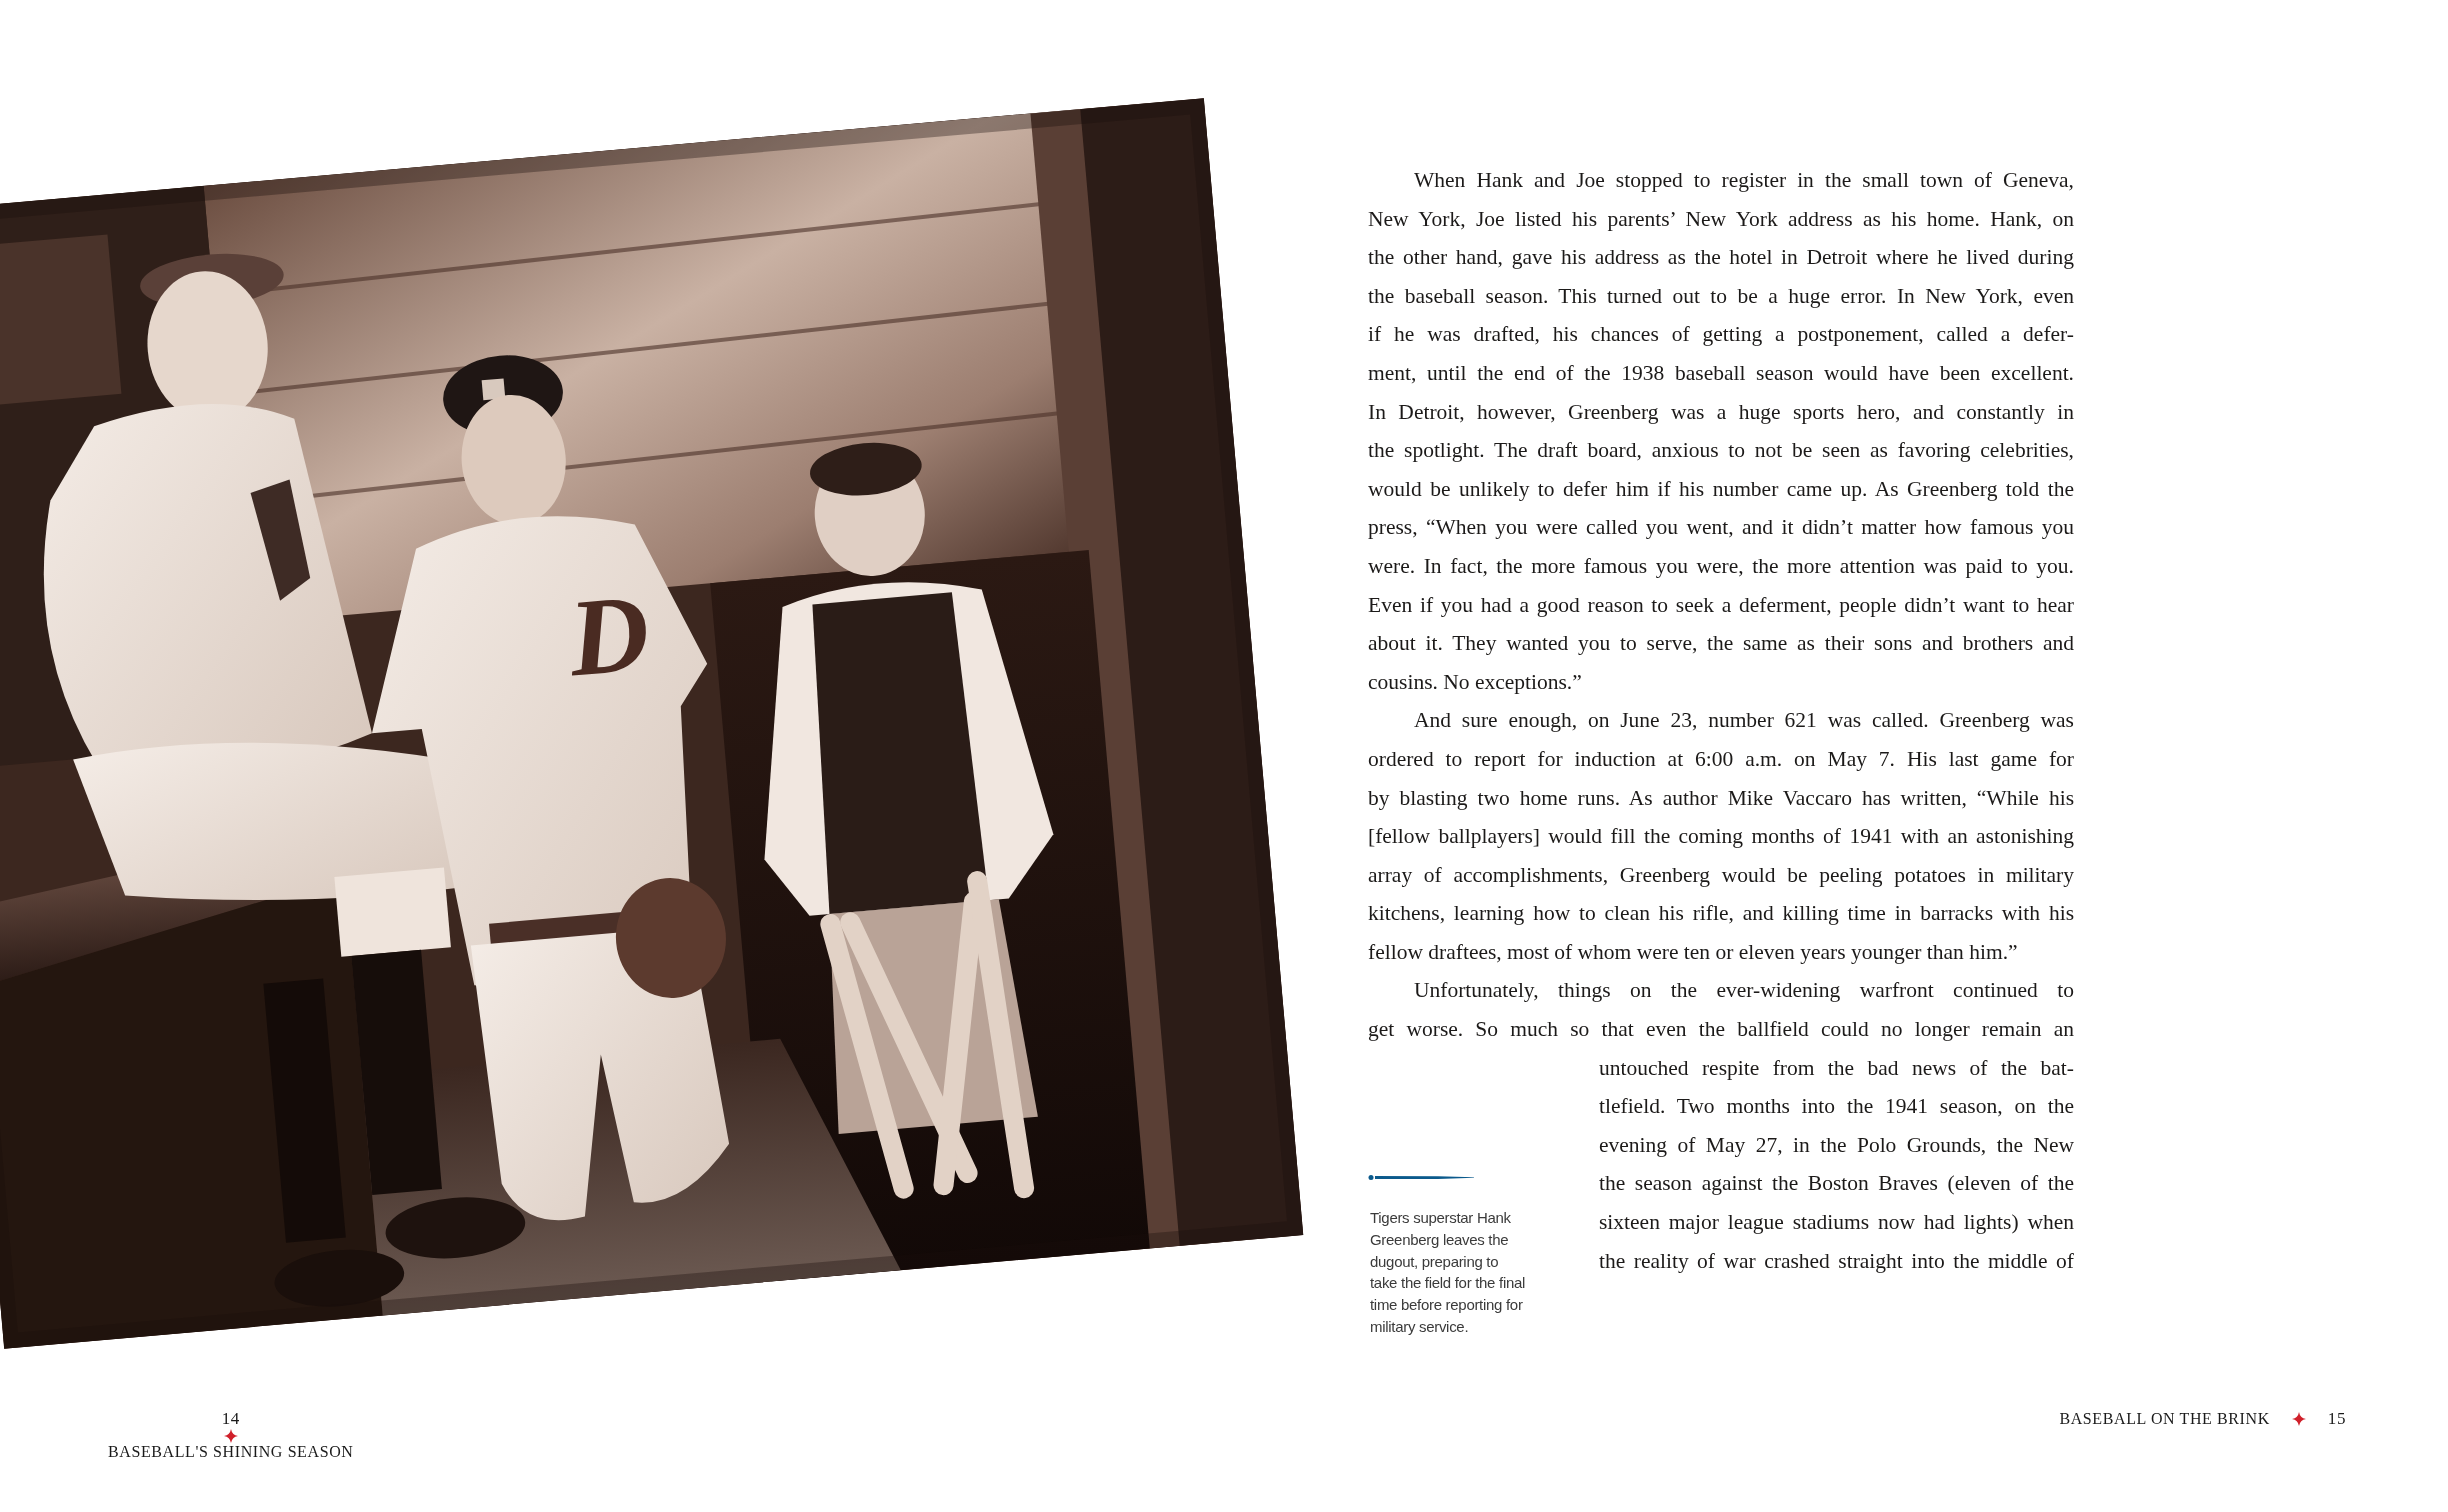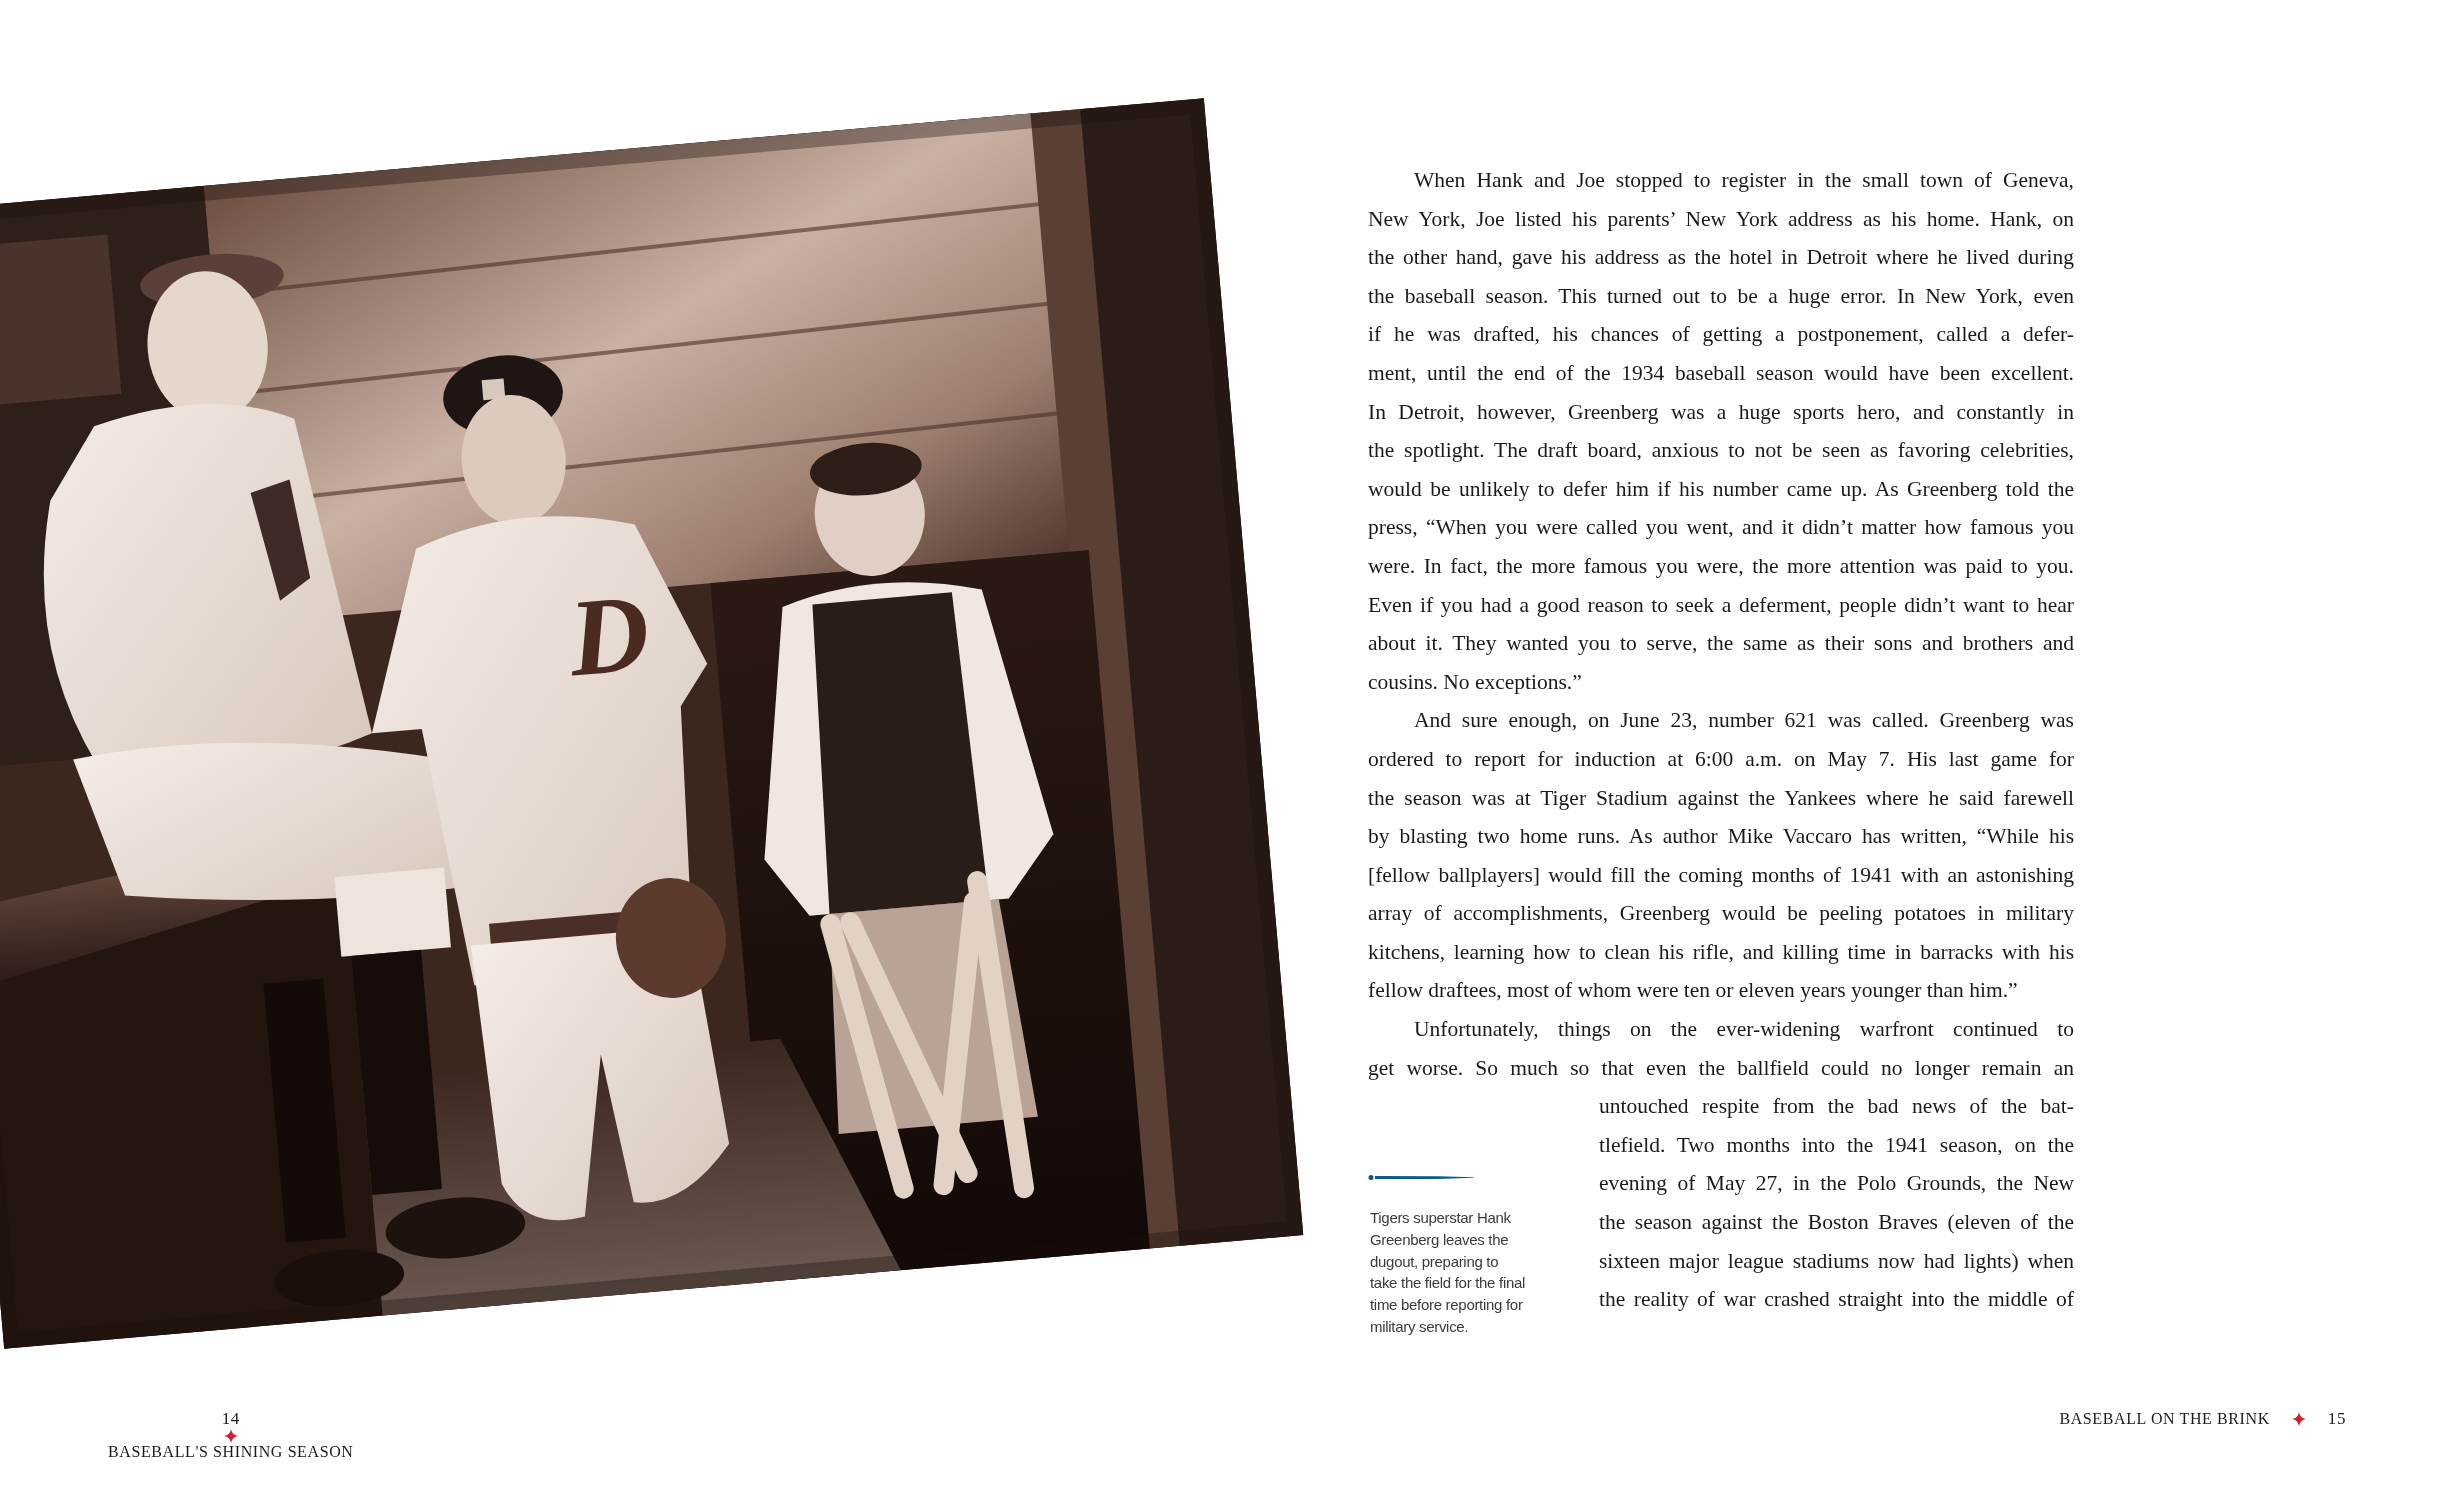--- a/index.html
+++ b/index.html
@@ -156,34 +156,33 @@
   </svg>
 </div>
 
 <div class="body-text">
   <p>
     <span class="line indent">When Hank and Joe stopped to register in the small town of Geneva,</span>
     <span class="line">New York, Joe listed his parents’ New York address as his home. Hank, on</span>
     <span class="line">the other hand, gave his address as the hotel in Detroit where he lived during</span>
     <span class="line">the baseball season. This turned out to be a huge error. In New York, even</span>
     <span class="line">if he was drafted, his chances of getting a postponement, called a defer-</span>
-    <span class="line">ment, until the end of the 1934 baseball season would have been excellent.</span>
+    <span class="line">ment, until the end of the 1938 baseball season would have been excellent.</span>
     <span class="line">In Detroit, however, Greenberg was a huge sports hero, and constantly in</span>
     <span class="line">the spotlight. The draft board, anxious to not be seen as favoring celebrities,</span>
     <span class="line">would be unlikely to defer him if his number came up. As Greenberg told the</span>
     <span class="line">press, “When you were called you went, and it didn’t matter how famous you</span>
     <span class="line">were. In fact, the more famous you were, the more attention was paid to you.</span>
     <span class="line">Even if you had a good reason to seek a deferment, people didn’t want to hear</span>
     <span class="line">about it. They wanted you to serve, the same as their sons and brothers and</span>
     <span class="line last">cousins. No exceptions.”</span>
   </p>
   <p>
     <span class="line indent">And sure enough, on June 23, number 621 was called. Greenberg was</span>
     <span class="line">ordered to report for induction at 6:00 a.m. on May 7. His last game for</span>
-    <span class="line">the season was at Tiger Stadium against the Yankees where he said farewell</span>
     <span class="line">by blasting two home runs. As author Mike Vaccaro has written, “While his</span>
     <span class="line">[fellow ballplayers] would fill the coming months of 1941 with an astonishing</span>
     <span class="line">array of accomplishments, Greenberg would be peeling potatoes in military</span>
     <span class="line">kitchens, learning how to clean his rifle, and killing time in barracks with his</span>
     <span class="line last">fellow draftees, most of whom were ten or eleven years younger than him.”</span>
   </p>
   <p>
     <span class="line indent">Unfortunately, things on the ever-widening warfront continued to</span>
     <span class="line">get worse. So much so that even the ballfield could no longer remain an</span>
     <span class="line narrow">untouched respite from the bad news of the bat-</span>

